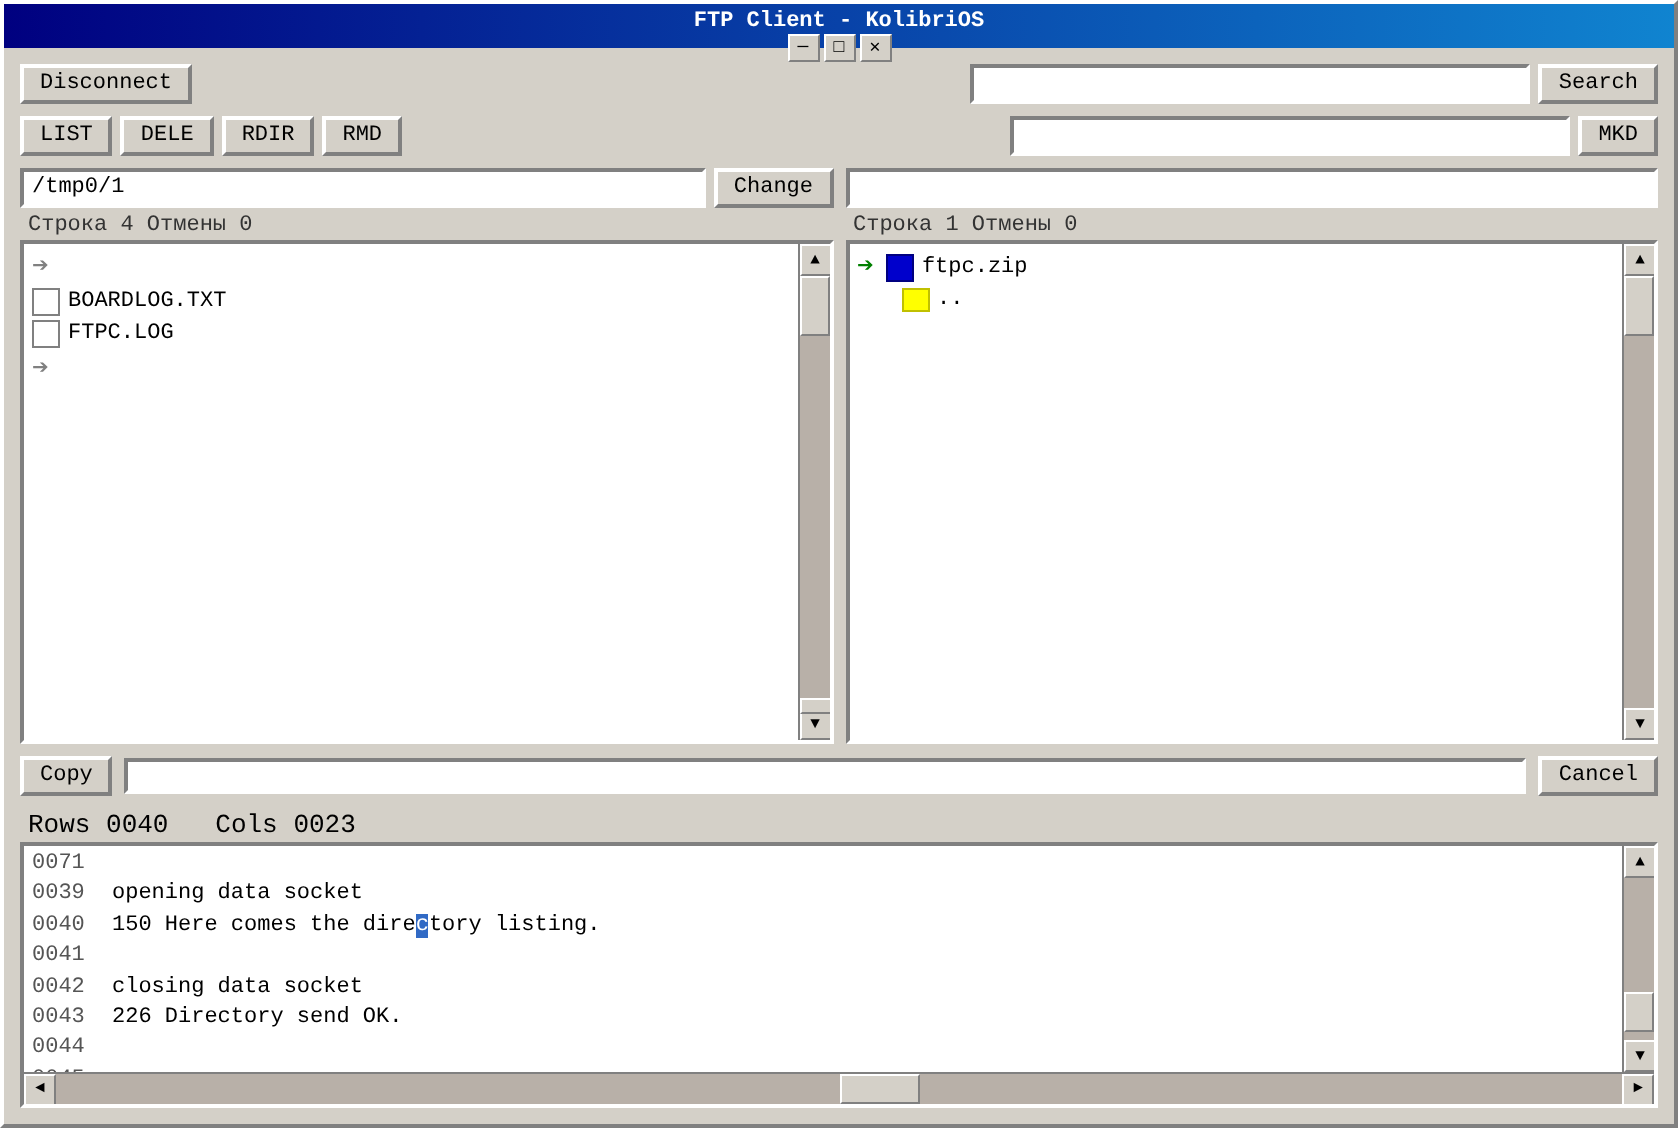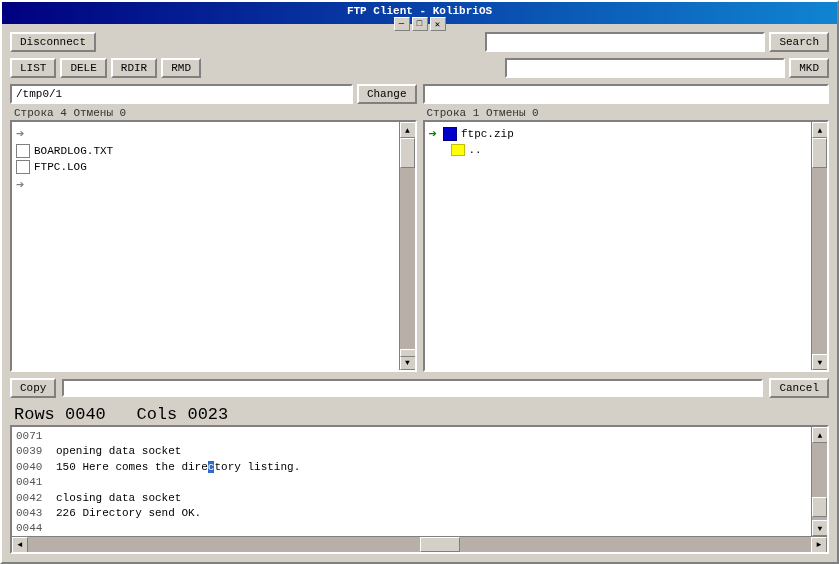--- a/index.html
+++ b/index.html
@@ -231,21 +231,21 @@
     }
     .log-section {
       display: flex;
       flex-direction: column;
       height: 150px;
       flex-shrink: 0;
     }
     .log-header {
       display: flex;
       gap: 20px;
-      font-size: 17px;
+      font-size: 13px;
       padding: 1px 4px;
       background: #d4d0c8;
     }
     .log-body {
       flex: 1;
       background: white;
       border: 2px solid;
       border-top-color: #808080;
       border-left-color: #808080;
       border-bottom-color: #ffffff;

